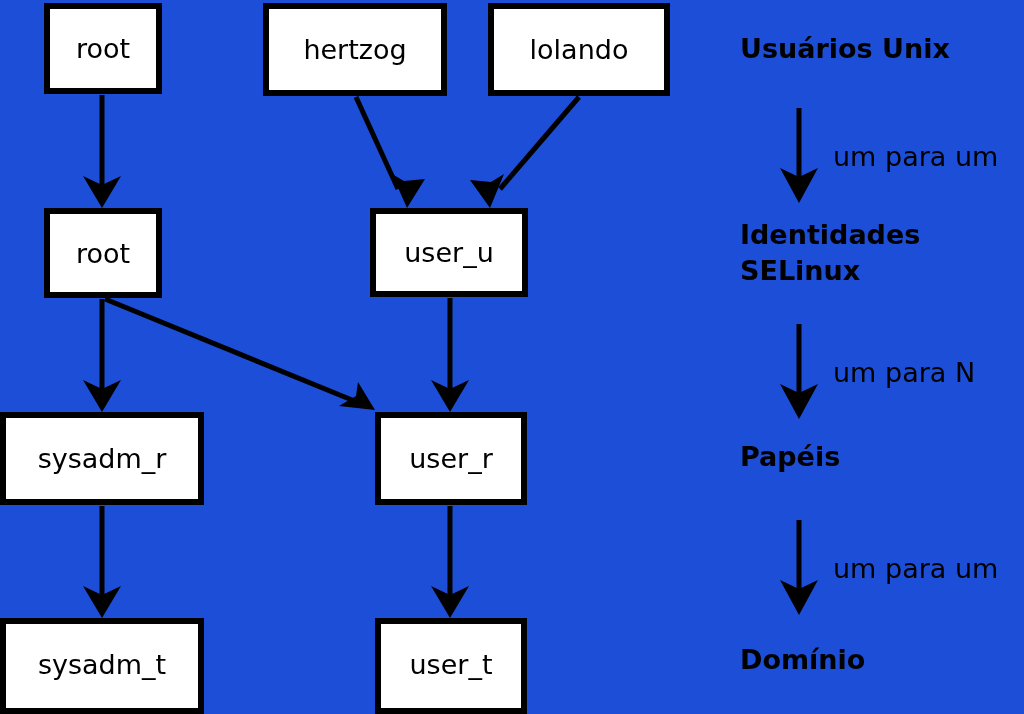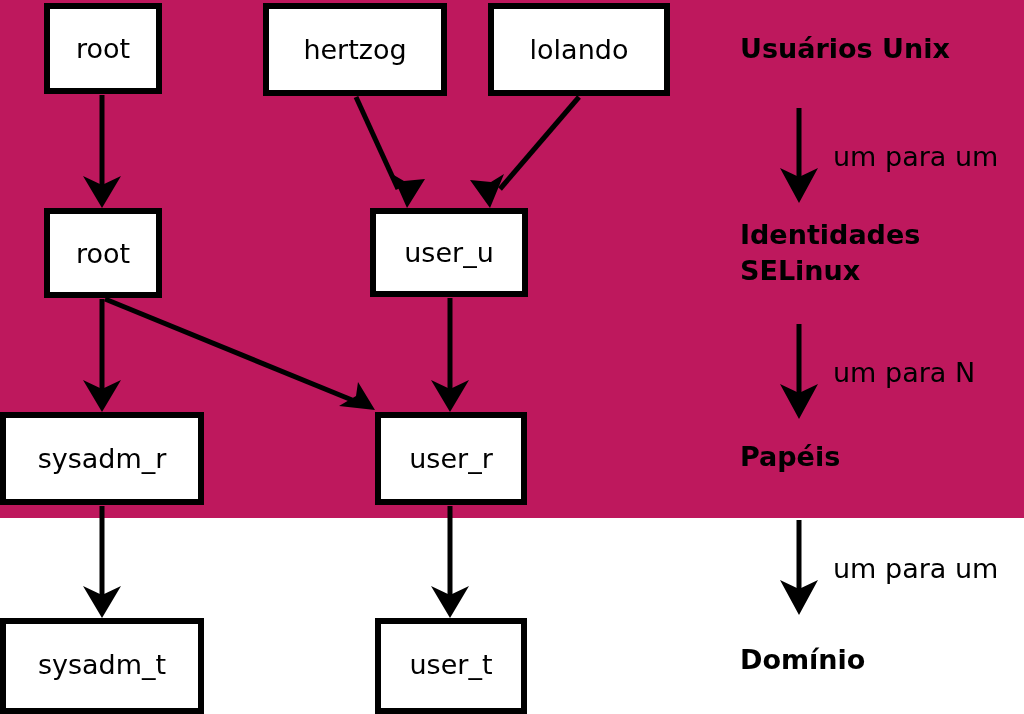--- a/index.html
+++ b/index.html
@@ -10,22 +10,22 @@
   }
   body {
     width: 1024px;
     height: 714px;
     overflow: hidden;
     font-family: "DejaVu Sans", sans-serif;
   }
   #diagram-root {
     position: relative;
     width: 1024px;
-    height: 518px;
-    background: #be185d;
+    height: 714px;
+    background: #1d4ed8;
   }
   svg#diagram-svg {
     display: block;
     width: 1024px;
     height: 714px;
   }
   .node-box {
     fill: #ffffff;
     stroke: #000000;
     stroke-width: 6;

